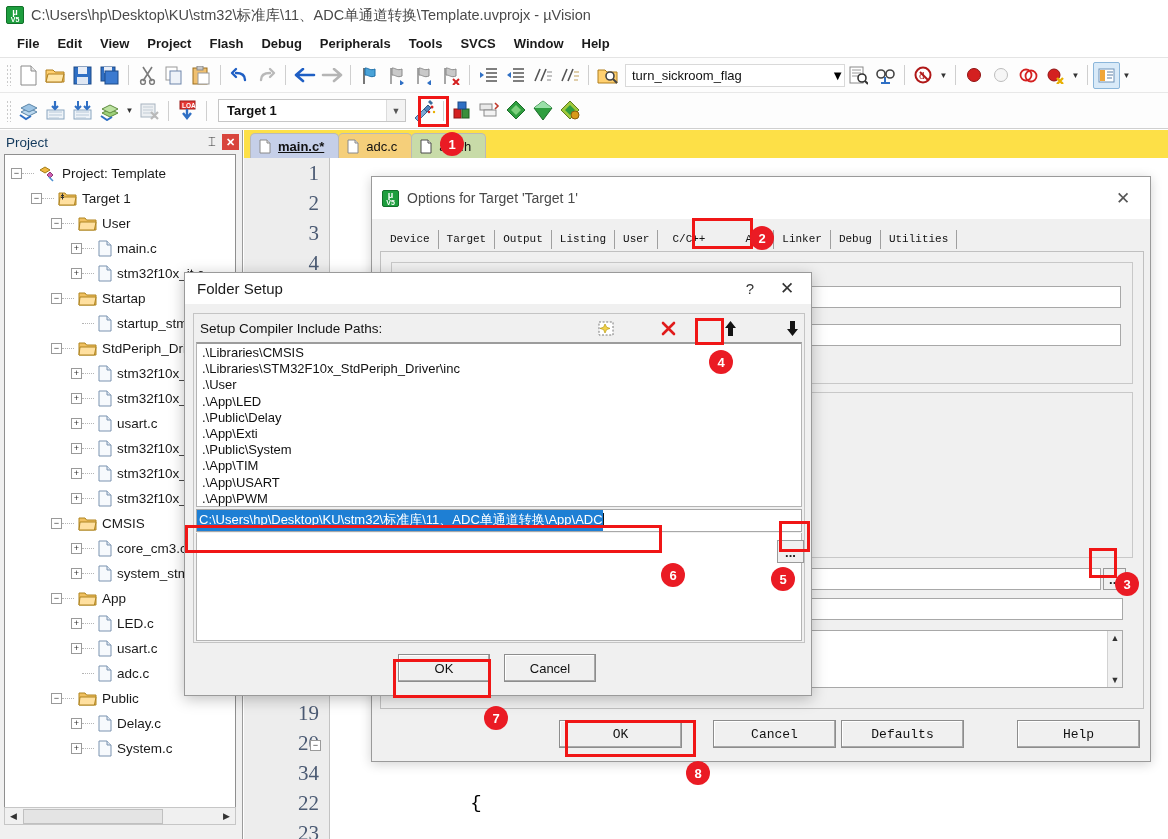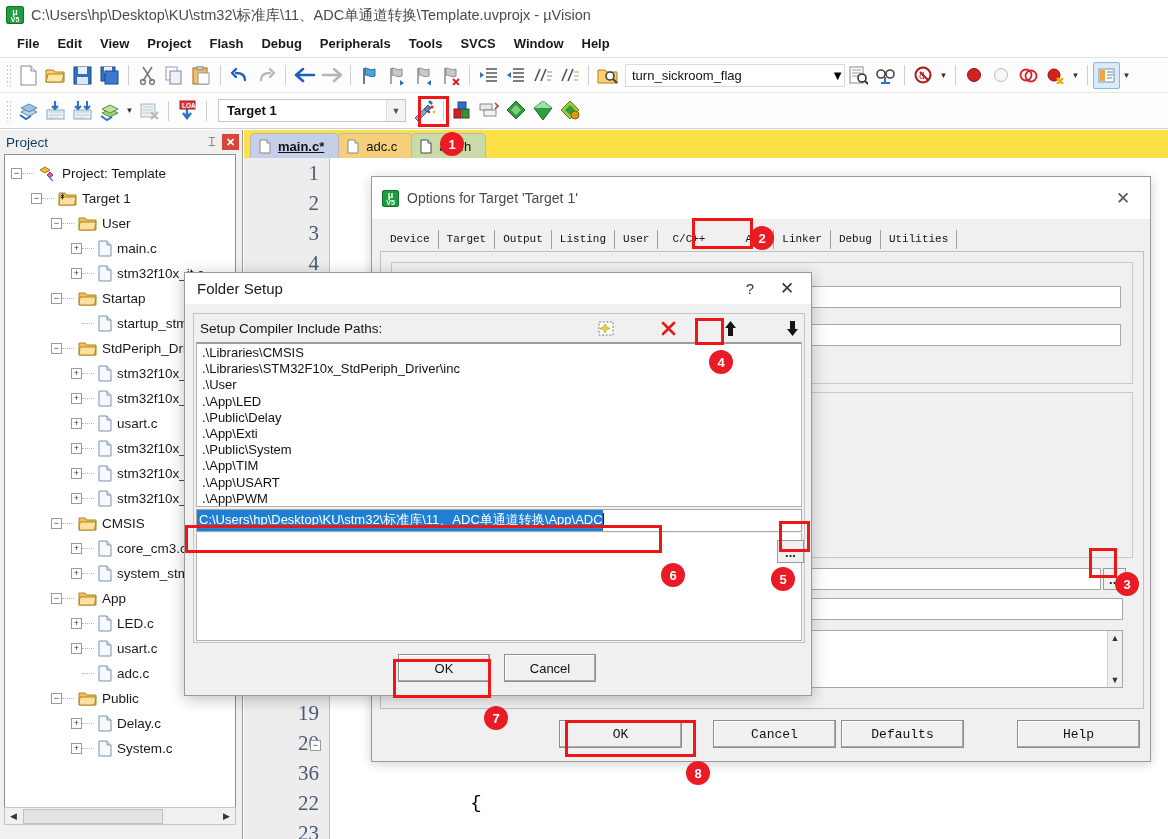--- a/index.html
+++ b/index.html
@@ -903,21 +903,21 @@
     </div>
 
     <div class="gutter">
       <div class="gline">1</div>
       <div class="gline">2</div>
       <div class="gline">3</div>
       <div class="gline">4</div>
       <div style="height:420px;"></div>
       <div class="gline">19</div>
       <div class="gline">20</div>
-      <div class="gline">36</div>
+      <div class="gline">34</div>
       <div class="gline">22</div>
       <div class="gline">23</div>
 
       <div class="fold-box" style="left:66px; top:582px;">−</div>
     </div>
 
     <div class="code-pane">
       <div class="cline">
         <span class="k-pre">#include</span><span> </span><span class="k-str">"LED.h"</span>
       </div>

